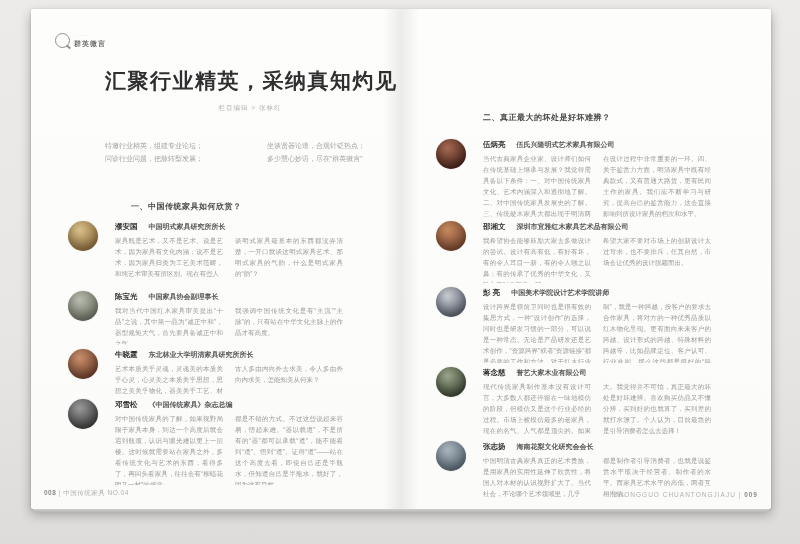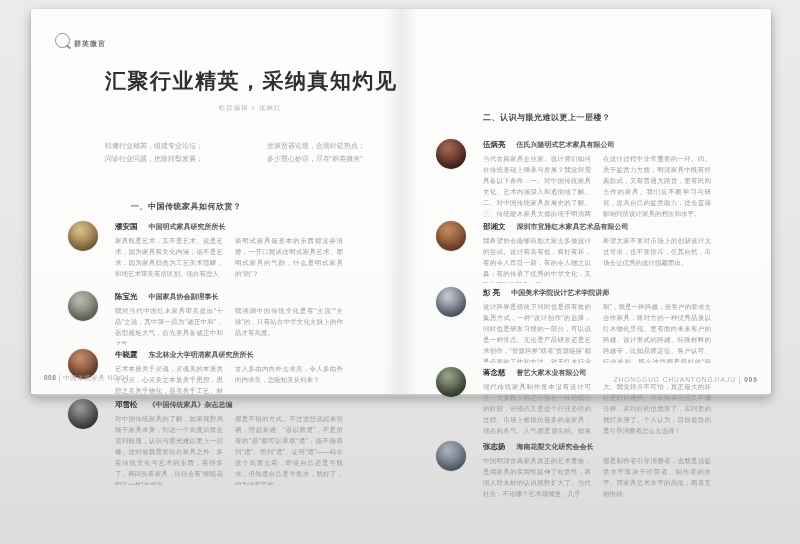--- a/index.html
+++ b/index.html
@@ -3,21 +3,21 @@
 <meta charset="utf-8">
 <style>
   * { margin:0; padding:0; box-sizing:border-box; }
   html,body { width:800px; height:544px; overflow:hidden; }
   body {
     font-family:"Liberation Sans","DejaVu Sans",sans-serif;
     background:linear-gradient(180deg,#ecebe9 0%,#e7e6e4 60%,#dddcda 100%);
     position:relative;
   }
   .spread {
-    position:absolute; left:31px; top:9px; width:740px; height:385px;
+    position:absolute; left:31px; top:9px; width:740px; height:500px;
     background:linear-gradient(180deg,#fdfdfc 0%,#fbfbfa 100%);
     border-radius:2px;
     box-shadow:0 5px 12px rgba(0,0,0,.30), 0 1px 3px rgba(0,0,0,.18);
   }
   .spine {
     position:absolute; left:352px; top:0; width:36px; height:100%;
     background:linear-gradient(to right, rgba(0,0,0,0) 0%, rgba(0,0,0,.07) 50%, rgba(0,0,0,0) 100%);
     pointer-events:none;
   }
   .page-edge {
@@ -168,21 +168,21 @@
     <div class="speaker-cols">
       <p class="speaker-col">对中国传统家具的了解，如果视野局限于家具本身，到达一个高度后就会遇到瓶颈，认识与眼光难以更上一层楼。这时候就需要站在家具之外，多看传统文化与艺术的东西，看得多了，再回头看家具，往往会有“柳暗花明又一村”的感觉。</p>
       <p class="speaker-col">都是不错的方式。不过这些说起来容易，悟起来难。“器以载道”，不是所有的“器”都可以承载“道”，能不能看到“道”、悟到“道”、证得“道”——站在这个高度去看，即使自己还是半瓶水，但知道自己是半瓶水，就好了，因为这有目标。</p>
     </div>
   </div>
 
   <div class="footer footer-left">
     <span class="pageno">008</span><span> | 中国传统家具 NO.04</span>
   </div>
 
-  <div class="section-heading" id="heading-2">二、认识与眼光难以更上一层楼？</div>
+  <div class="section-heading" id="heading-2">二、真正最大的坏处是好坏难辨？</div>
 
   <div class="avatar" id="av-r1" style="background: radial-gradient(circle at 38% 30%, rgb(165, 106, 82) 0%, rgb(74, 36, 28) 78%);"></div>
   <div class="speaker" id="sp-r1">
     <div class="speaker-header">
       <span class="speaker-name">伍炳亮</span>
       <span class="speaker-affil">伍氏兴隆明式艺术家具有限公司</span>
     </div>
     <div class="speaker-cols">
       <p class="speaker-col">当代古典家具企业家、设计师们如何在传统基础上继承与发展？我觉得需具备以下条件：一、对中国传统家具文化、艺术内涵深入和透彻地了解。二、对中国传统家具发展史的了解。三、传统硬木家具大都出现于明清两代，将明式与清式家具风格和特征进行区分，这是</p>
       <p class="speaker-col">在设计过程中非常重要的一环。四、关于鉴赏力方面，明清家具中既有经典款式，又有普通大路货，更有民间土作的家具。我们应不断学习与研究，提高自己的鉴赏能力，这会直接影响到所设计家具的档次和水平。</p>

